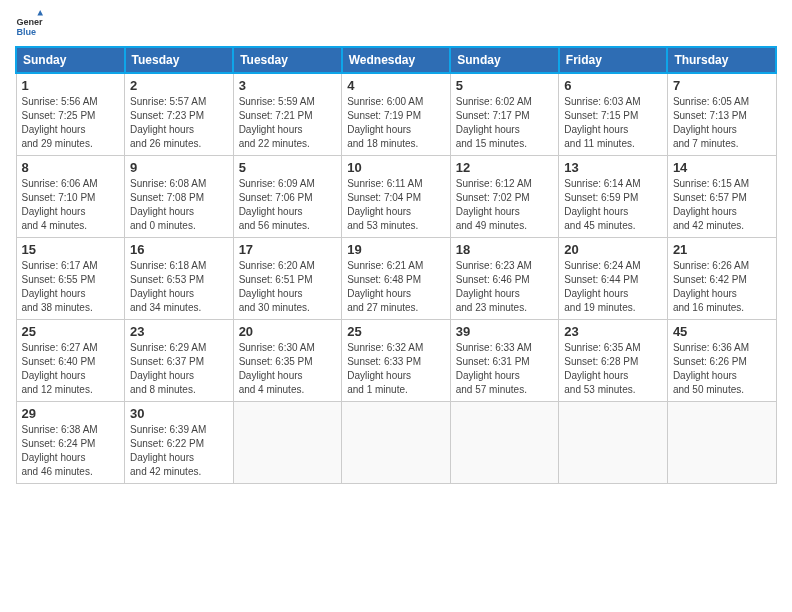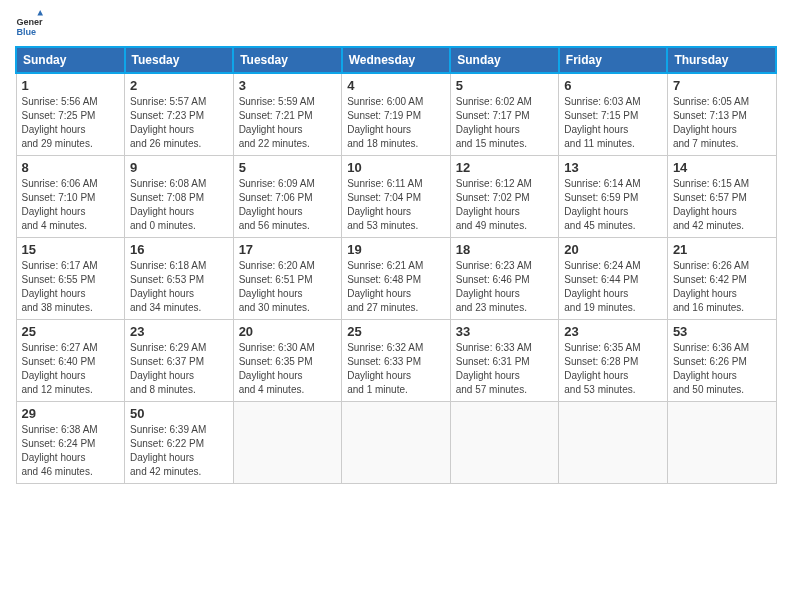--- a/index.html
+++ b/index.html
@@ -158,31 +158,31 @@
       </tr>
       <tr>
         <td><span class="day-num">25</span>
 <span class="cell-text">Sunrise: 6:27 AM<br>Sunset: 6:40 PM<br>Daylight hours<br>and 12 minutes.</span></td>
         <td><span class="day-num">23</span>
 <span class="cell-text">Sunrise: 6:29 AM<br>Sunset: 6:37 PM<br>Daylight hours<br>and 8 minutes.</span></td>
         <td><span class="day-num">20</span>
 <span class="cell-text">Sunrise: 6:30 AM<br>Sunset: 6:35 PM<br>Daylight hours<br>and 4 minutes.</span></td>
         <td><span class="day-num">25</span>
 <span class="cell-text">Sunrise: 6:32 AM<br>Sunset: 6:33 PM<br>Daylight hours<br>and 1 minute.</span></td>
-        <td><span class="day-num">33</span>
+        <td><span class="day-num">39</span>
 <span class="cell-text">Sunrise: 6:33 AM<br>Sunset: 6:31 PM<br>Daylight hours<br>and 57 minutes.</span></td>
         <td><span class="day-num">23</span>
 <span class="cell-text">Sunrise: 6:35 AM<br>Sunset: 6:28 PM<br>Daylight hours<br>and 53 minutes.</span></td>
-        <td><span class="day-num">53</span>
+        <td><span class="day-num">45</span>
 <span class="cell-text">Sunrise: 6:36 AM<br>Sunset: 6:26 PM<br>Daylight hours<br>and 50 minutes.</span></td>
       </tr>
       <tr>
         <td><span class="day-num">29</span>
 <span class="cell-text">Sunrise: 6:38 AM<br>Sunset: 6:24 PM<br>Daylight hours<br>and 46 minutes.</span></td>
-        <td><span class="day-num">50</span>
+        <td><span class="day-num">30</span>
 <span class="cell-text">Sunrise: 6:39 AM<br>Sunset: 6:22 PM<br>Daylight hours<br>and 42 minutes.</span></td>
         <td class="empty"></td>
         <td class="empty"></td>
         <td class="empty"></td>
         <td class="empty"></td>
         <td class="empty"></td>
       </tr>
     </tbody>
 </table>
 

